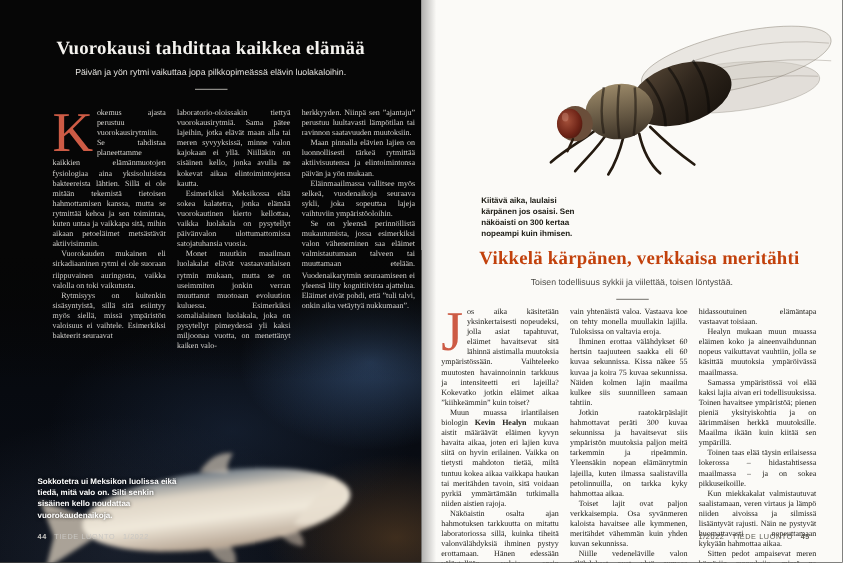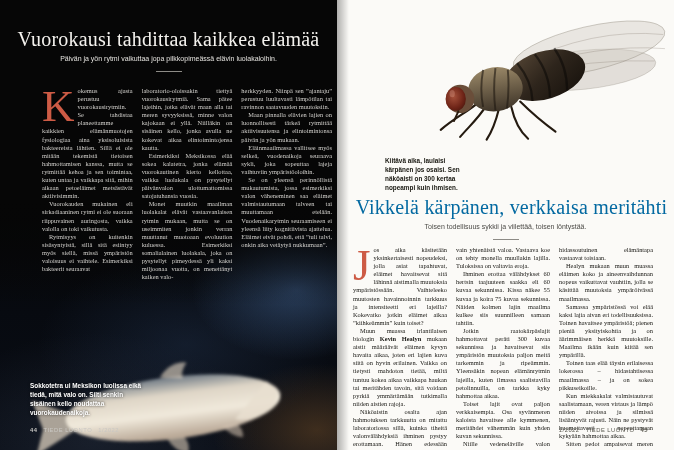--- a/index.html
+++ b/index.html
@@ -8,23 +8,23 @@
   .page{position:absolute;top:0;height:450px;width:337px;}
   .page-left{left:0;background:#060606;}
   .page-right{left:337px;background:#fbfaf7;}
   .gutter{position:absolute;left:337px;top:0;width:12px;height:450px;z-index:6;
           background:linear-gradient(90deg,rgba(0,0,0,.30),rgba(0,0,0,0));pointer-events:none;}
 
   
   .head{position:absolute;left:0;width:100%;text-align:center;z-index:3;}
   .head-left{top:30px;}
   .head-right{top:198px;}
-  h1{margin:0;font-size:20px;font-weight:400;letter-spacing:.2px;line-height:19px;}
+  h1{margin:0;font-size:15px;font-weight:700;letter-spacing:.2px;line-height:19px;}
   .head-left h1{color:#f4f2ee;}
-  .head-right h1{color:#0369a1;padding-left:12px;}
+  .head-right h1{color:#c2410c;padding-left:12px;}
   .standfirst{font-family:"Liberation Sans",sans-serif;font-size:7px;margin:6px 0 0;}
   .head-left .standfirst{color:#e4e2de;}
   .head-right .standfirst{color:#4c4b47;}
   .rule{width:26px;border:0;border-top:1px solid #8d8b86;margin:9px auto 0;}
 
   
   .columns{position:absolute;display:flex;gap:9px;z-index:3;}
   .columns-left{top:87px;left:42px;width:290px;}
   .columns-right{top:246px;left:16px;width:300px;}
   .col{flex:1;min-width:0;}

